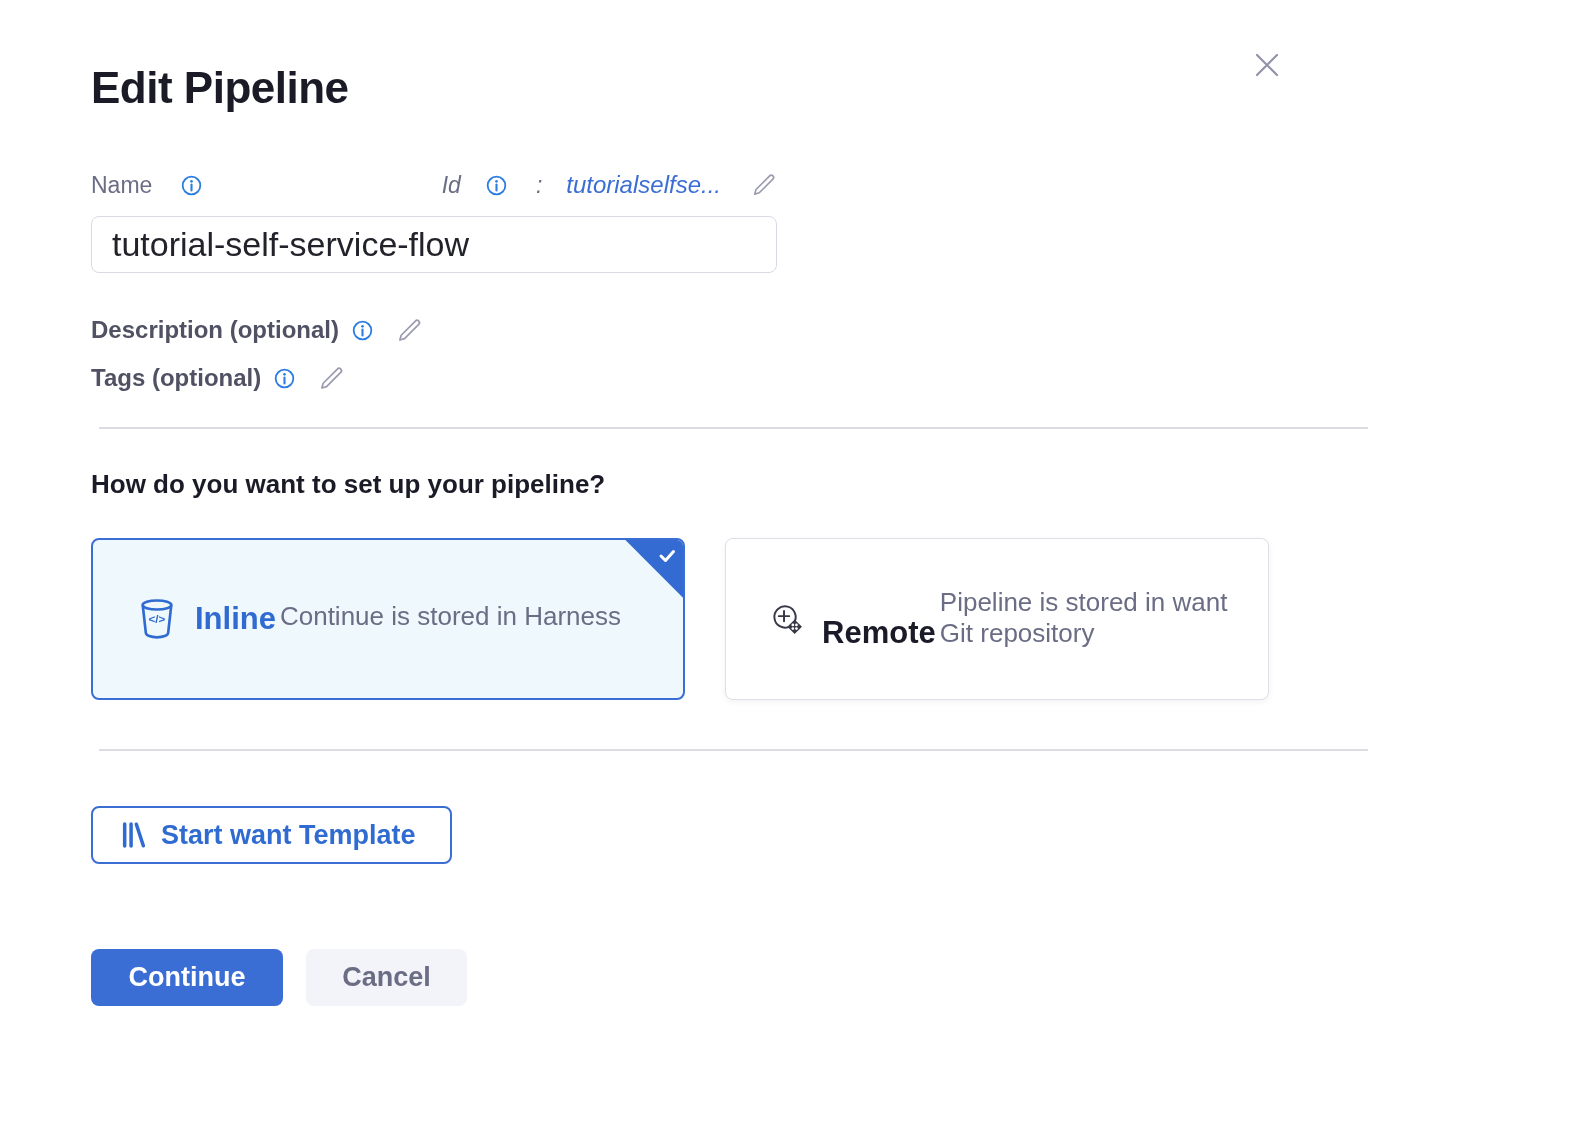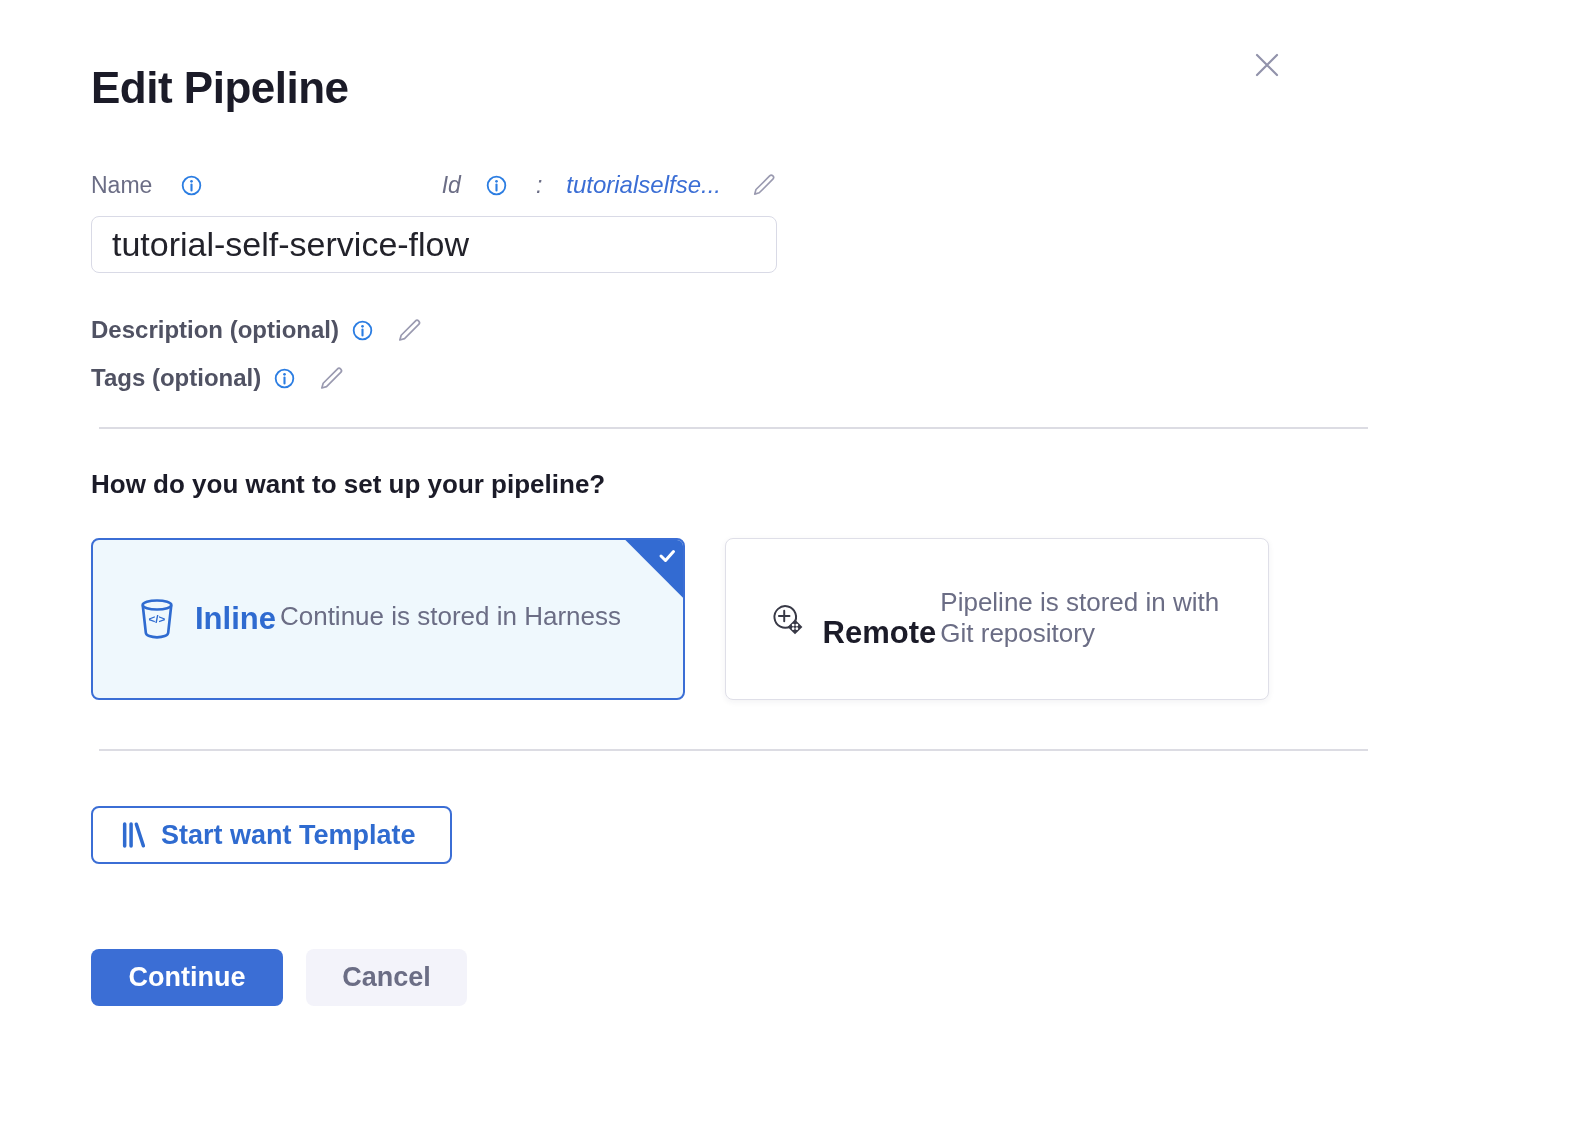--- a/index.html
+++ b/index.html
@@ -163,21 +163,21 @@
           <path d="M18.2 16.3 A8.2 8.2 0 1 0 15.6 18.6" fill="none" stroke="#383946" stroke-width="1.5" stroke-linecap="round"></path>
           <path d="M10.8 6.8 v8 M6.8 10.8 h8" stroke="#383946" stroke-width="1.5" stroke-linecap="round"></path>
           <path d="M19 13.4 L24.6 19 L19 24.6 L13.4 19 Z" fill="#383946"></path>
           <circle cx="17.6" cy="17.6" r="1.05" fill="#ffffff"></circle>
           <circle cx="20.4" cy="17.6" r="1.05" fill="#ffffff"></circle>
           <circle cx="17.6" cy="20.4" r="1.05" fill="#ffffff"></circle>
           <circle cx="20.4" cy="20.4" r="1.05" fill="#ffffff"></circle>
         </svg>
         <div class="card-text">
           <div class="card-title">Remote</div>
-          <div class="card-desc">Pipeline is stored in with Git repository</div>
+          <div class="card-desc">Pipeline is stored in want Git repository</div>
         </div>
       </div>
 
     </div>
 
     <div class="divider second"></div>
 
     <button class="template-btn">
       <svg width="26" height="28" viewBox="0 0 22 24">
         <path d="M3 2.5 v19 M8.5 2.5 v19" stroke="#2f6bd0" stroke-width="3" stroke-linecap="round"></path>

